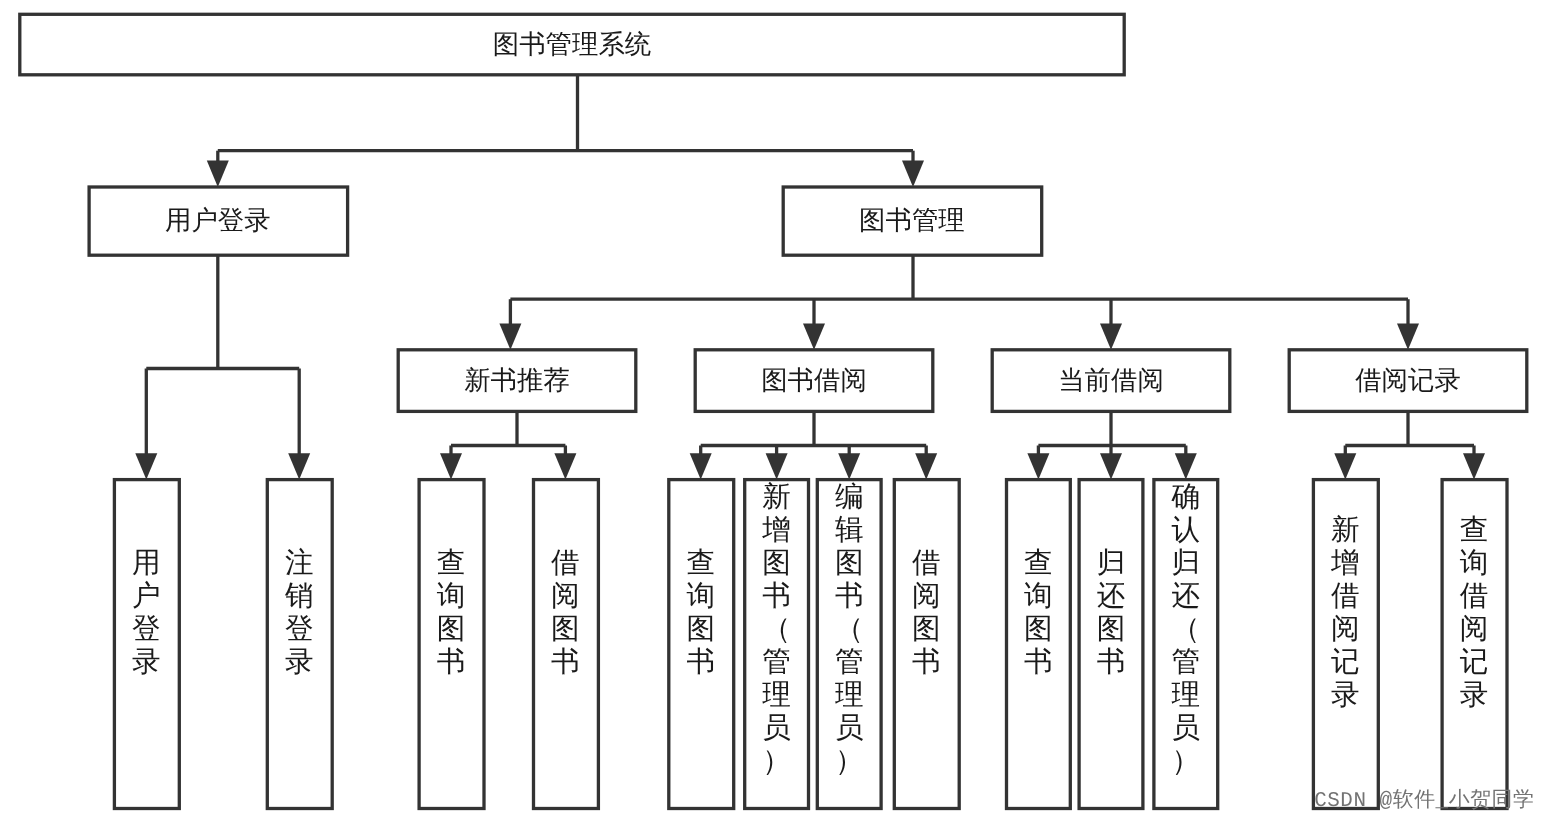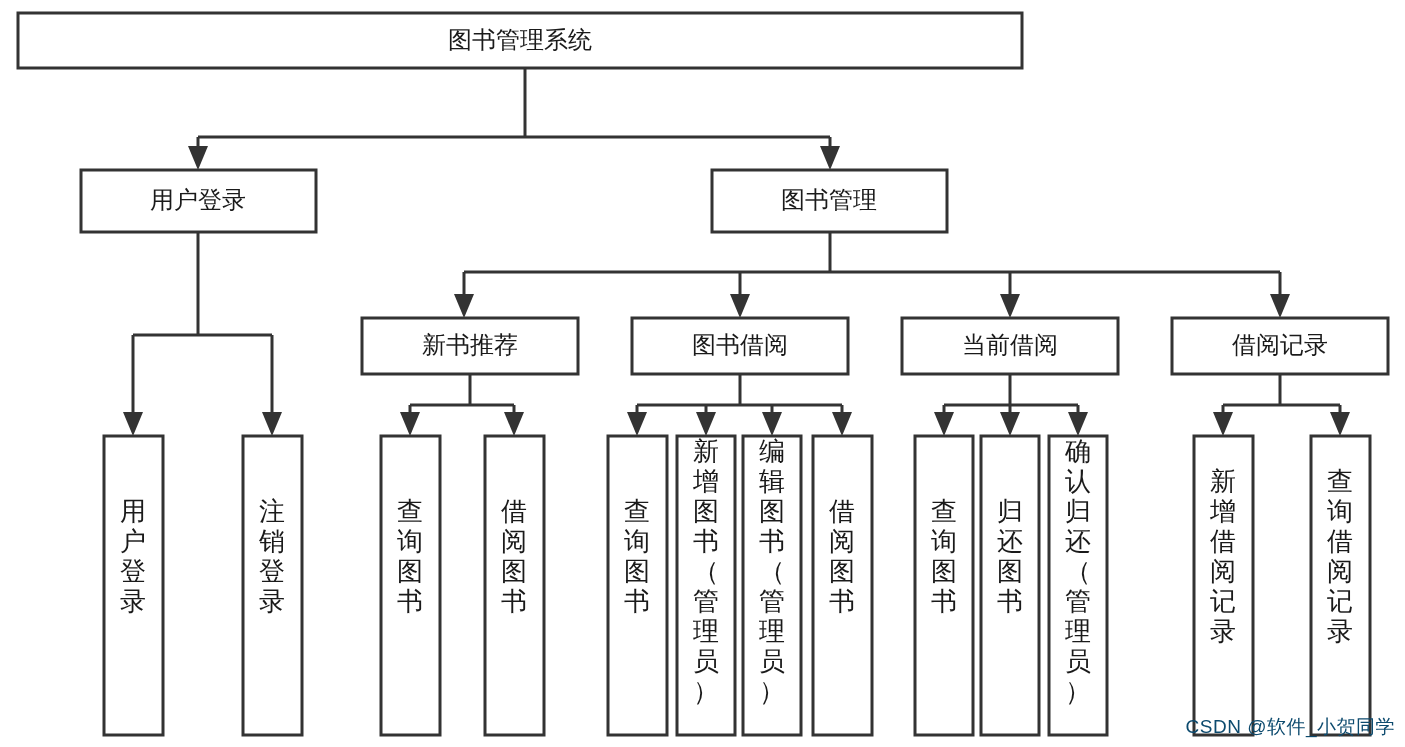--- a/index.html
+++ b/index.html
@@ -53,23 +53,23 @@
   .node-label-v {
     font-family: "Liberation Sans", "DejaVu Sans", sans-serif;
     font-size: 26px;
     fill: #1a1a1a;
     text-anchor: middle;
   }
   .watermark-text {
     position: absolute;
     right: 10px;
     bottom: 7px;
-    font-family: Liberation Sans, sans-serif;
+    font-family: Liberation Mono, monospace;
     font-size: 19px;
-    color: #0c4a6e;
+    color: #737373;
     white-space: nowrap;
     letter-spacing: 0.5px;
   }
 </style>
 </head>
 <body>
 
 <div id="diagram-root">
 
   <svg class="diagram-canvas" viewBox="0 0 1405 747">

